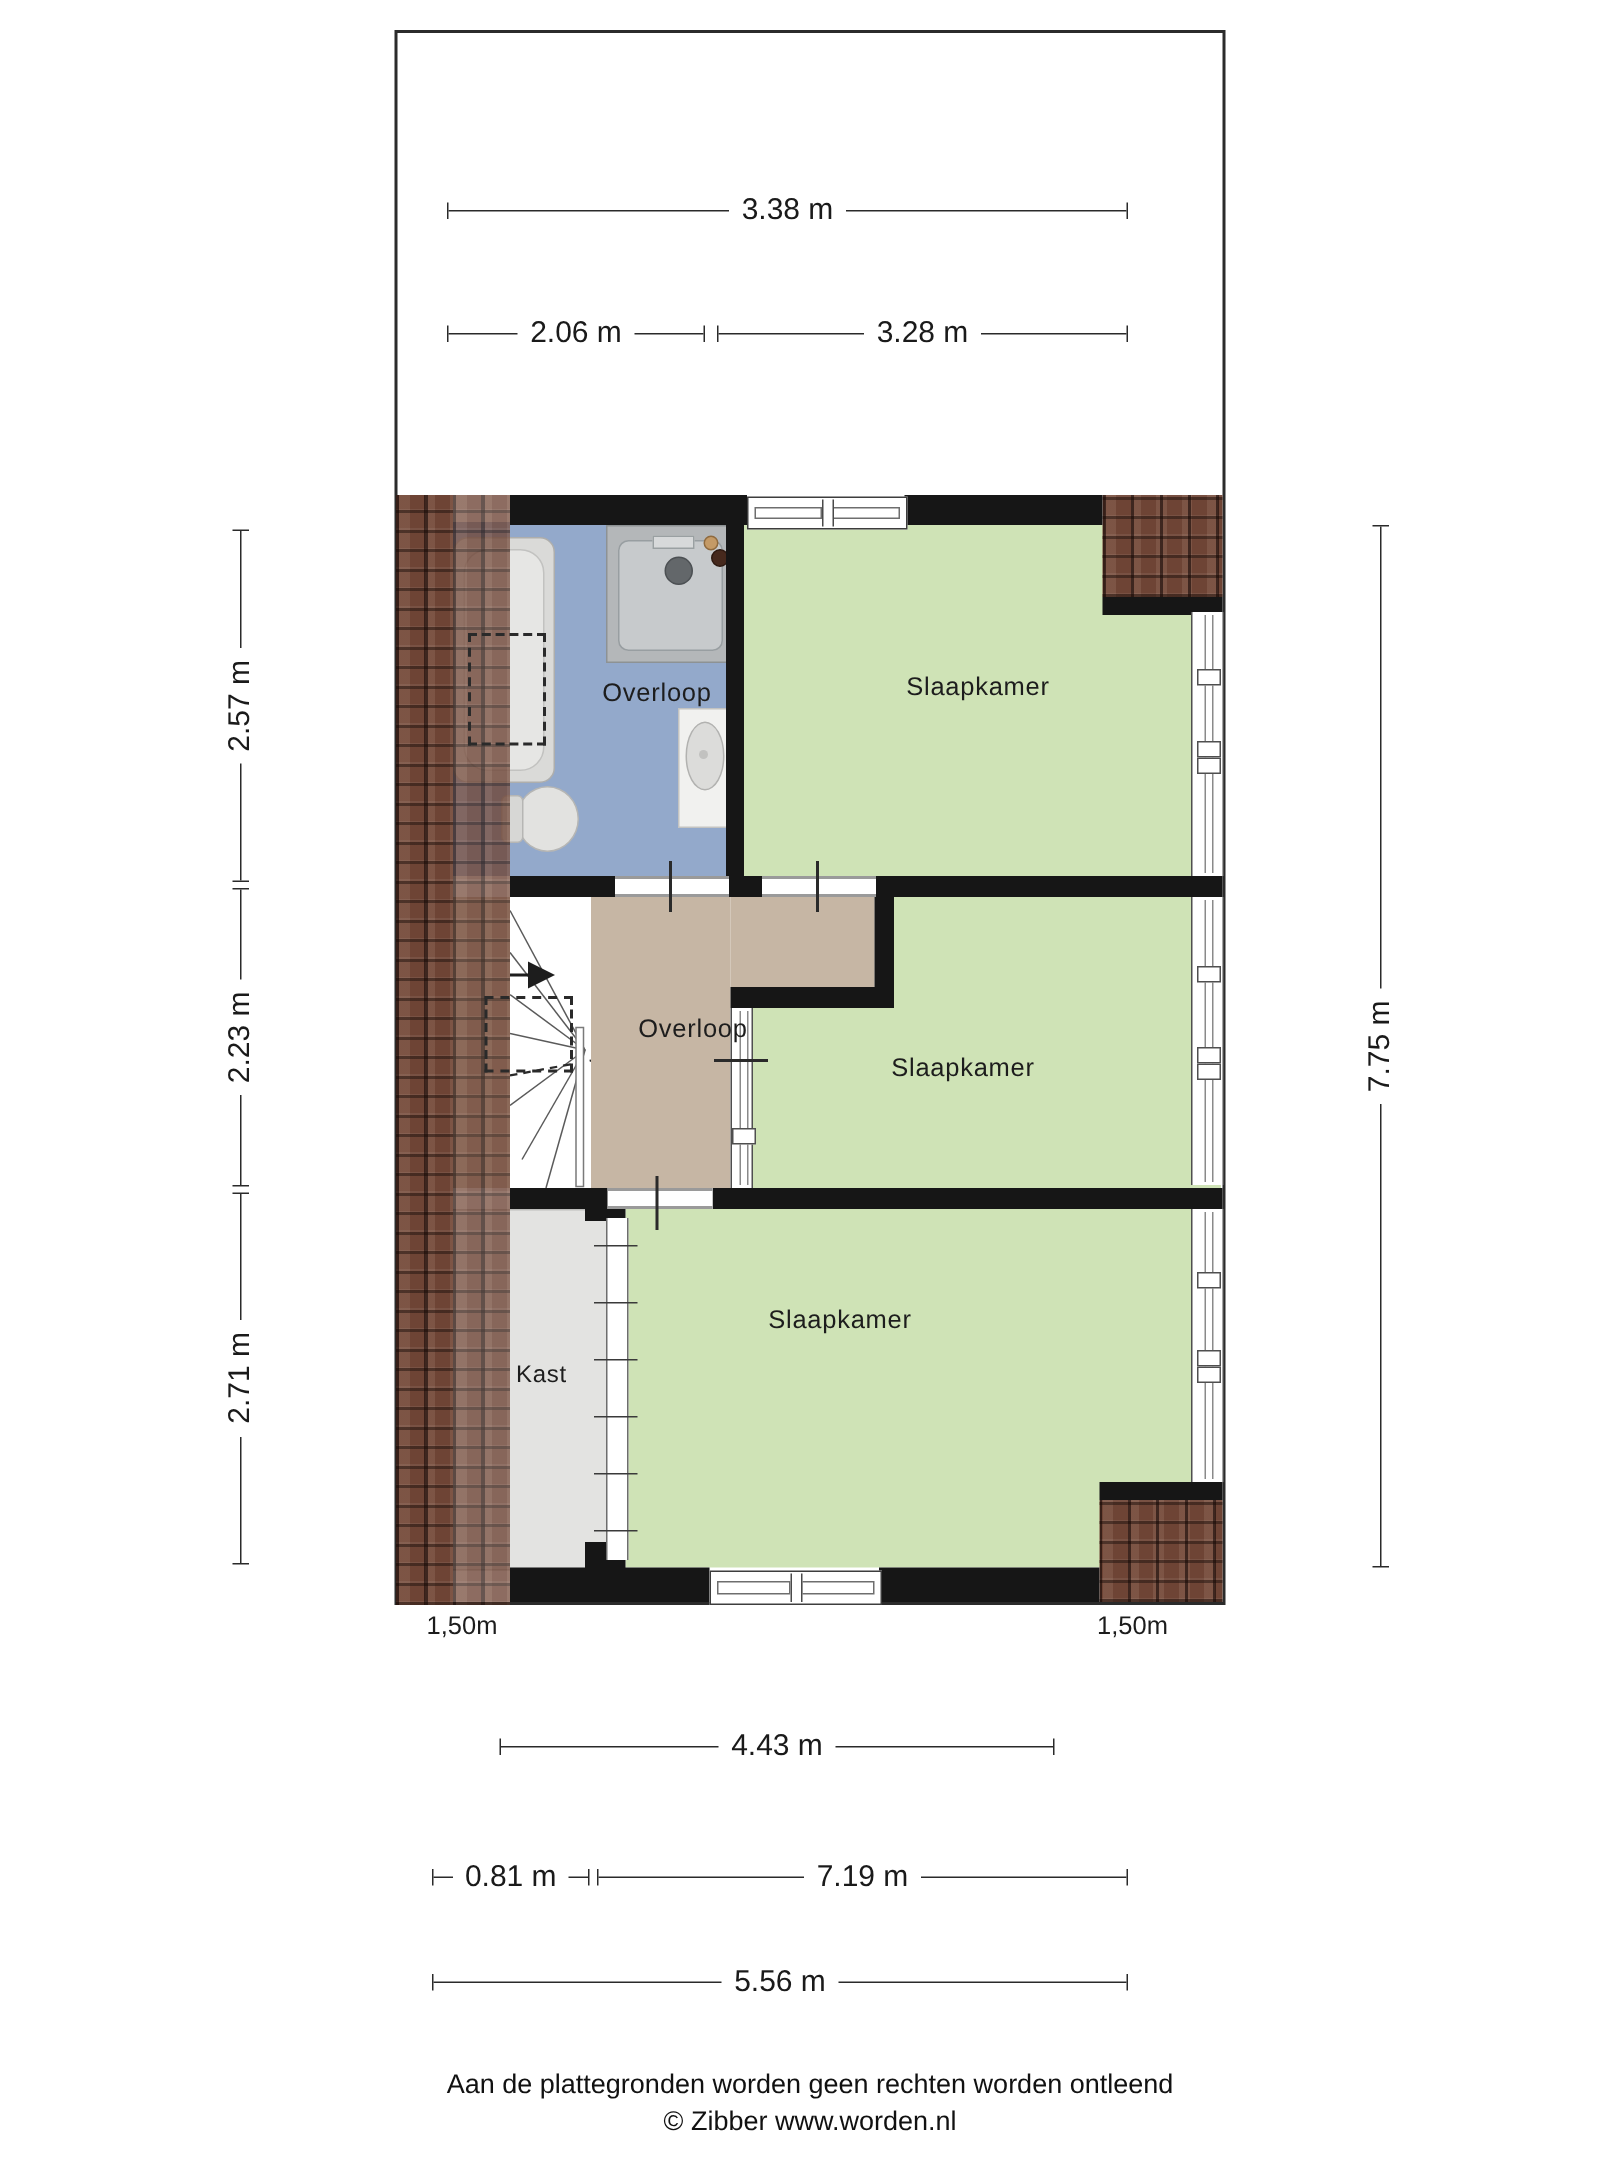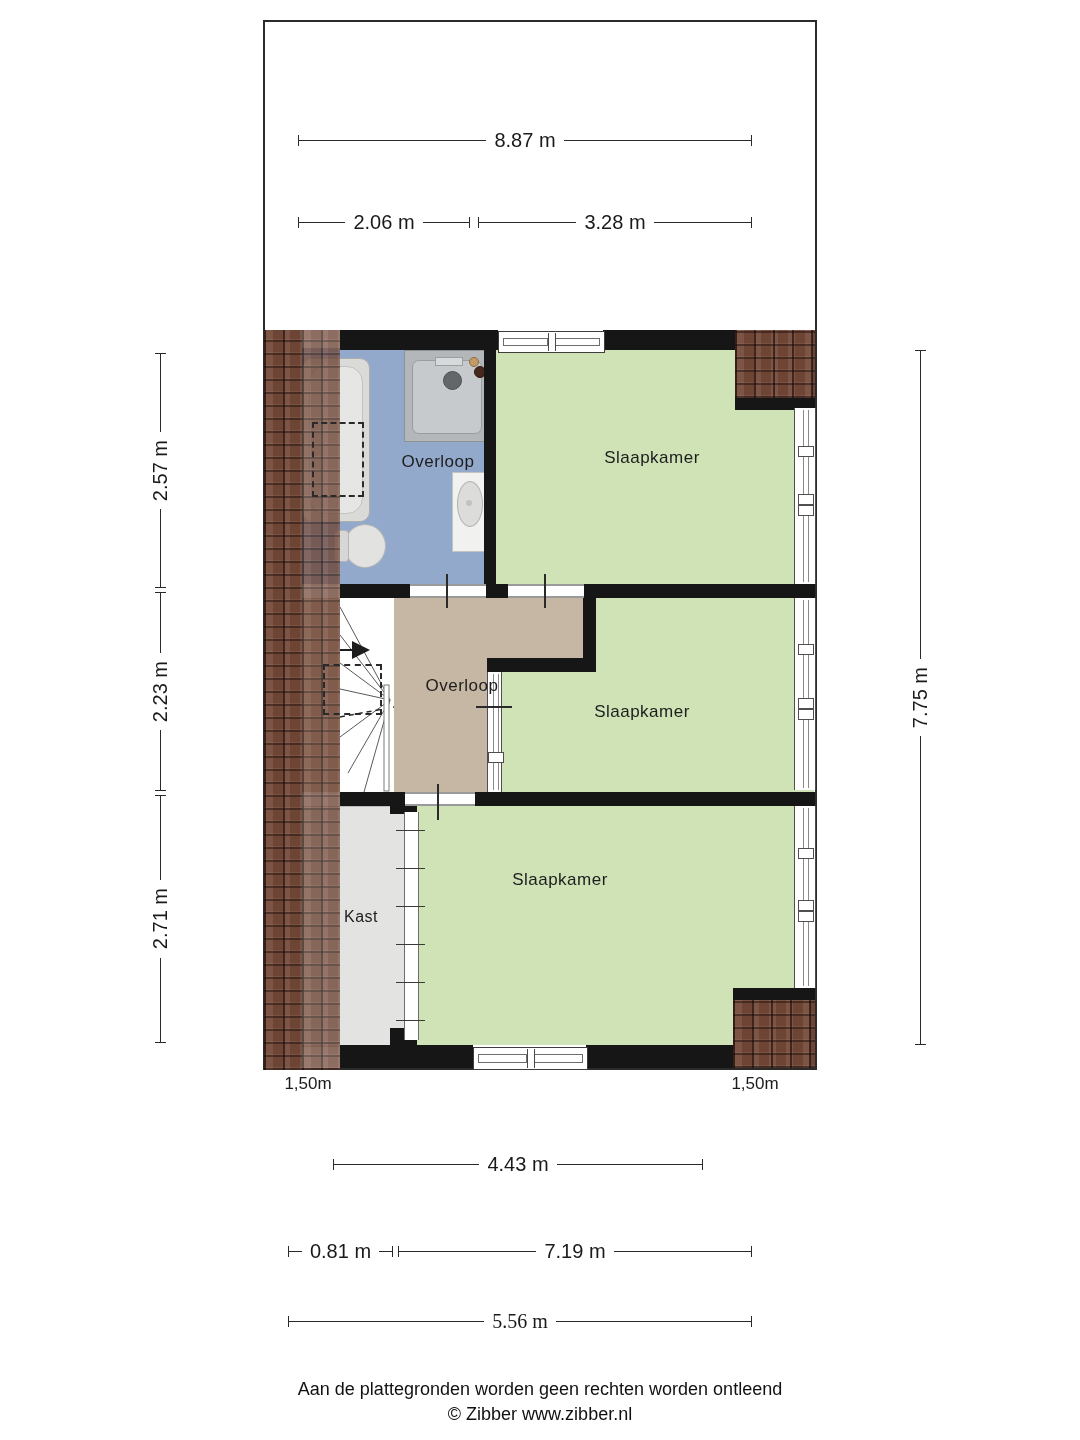--- a/index.html
+++ b/index.html
@@ -205,21 +205,21 @@
 
 <div class="rlabel" style="left:368px;top:452px;width:140px;">Overloop</div>
 <div class="rlabel" style="left:562px;top:448px;width:180px;">Slaapkamer</div>
 <div class="rlabel" style="left:392px;top:676px;width:140px;">Overloop</div>
 <div class="rlabel" style="left:552px;top:702px;width:180px;">Slaapkamer</div>
 <div class="rlabel small" style="left:321px;top:908px;width:80px;">Kast</div>
 <div class="rlabel" style="left:470px;top:870px;width:180px;">Slaapkamer</div>
 
 <div class="dimh" style="left:298px;top:134px;width:454px;">
   <span class="dl"></span>
-    <span class="dt">8.87 m</span>
+    <span class="dt">3.38 m</span>
     <span class="dl"></span>
 </div>
 <div class="dimh" style="left:298px;top:216px;width:172px;">
   <span class="dl"></span>
     <span class="dt">2.06 m</span>
     <span class="dl"></span>
 </div>
 <div class="dimh" style="left:478px;top:216px;width:274px;">
   <span class="dl"></span>
     <span class="dt">3.28 m</span>
@@ -256,23 +256,23 @@
 <div class="dimh" style="left:288px;top:1245px;width:105px;">
   <span class="dl"></span>
     <span class="dt">0.81 m</span>
     <span class="dl"></span>
 </div>
 <div class="dimh" style="left:398px;top:1245px;width:354px;">
   <span class="dl"></span>
     <span class="dt">7.19 m</span>
     <span class="dl"></span>
 </div>
-<div class="dimh" style="left:288px;top:1315px;width:464px;font-family:Liberation Serif, serif;">
+<div class="dimh" style="left:288px;top:1315px;width:464px;">
   <span class="dl"></span>
     <span class="dt">5.56 m</span>
     <span class="dl"></span>
 </div>
 
 <div class="eaves" style="left:268px;top:1074px;width:80px;">1,50m</div>
 <div class="eaves" style="left:715px;top:1074px;width:80px;">1,50m</div>
 
 <div class="footer" style="top:1379px;">Aan de plattegronden worden geen rechten worden ontleend</div>
-<div class="footer" style="top:1404px;">© Zibber www.zibber.nl</div>
+<div class="footer" style="top:1404px;">© Zibber www.worden.nl</div>
 
 </body></html>

